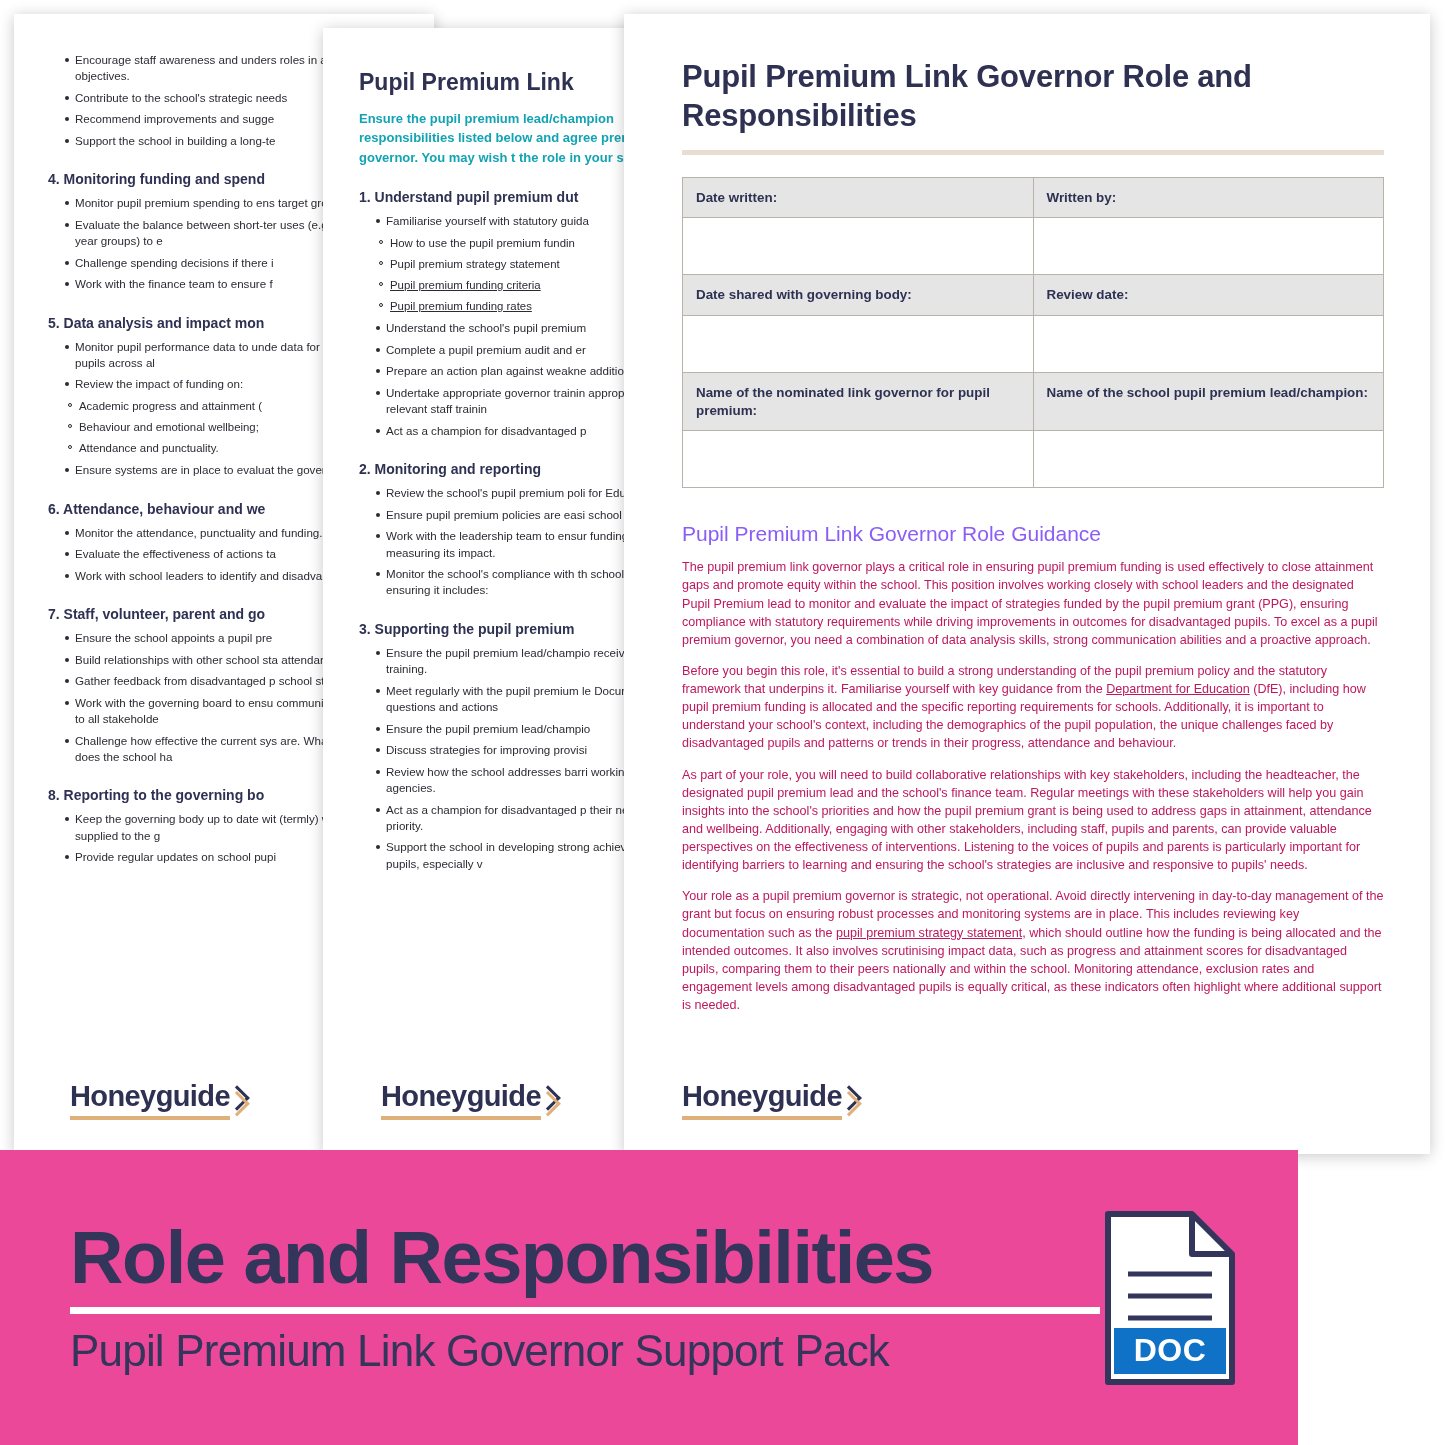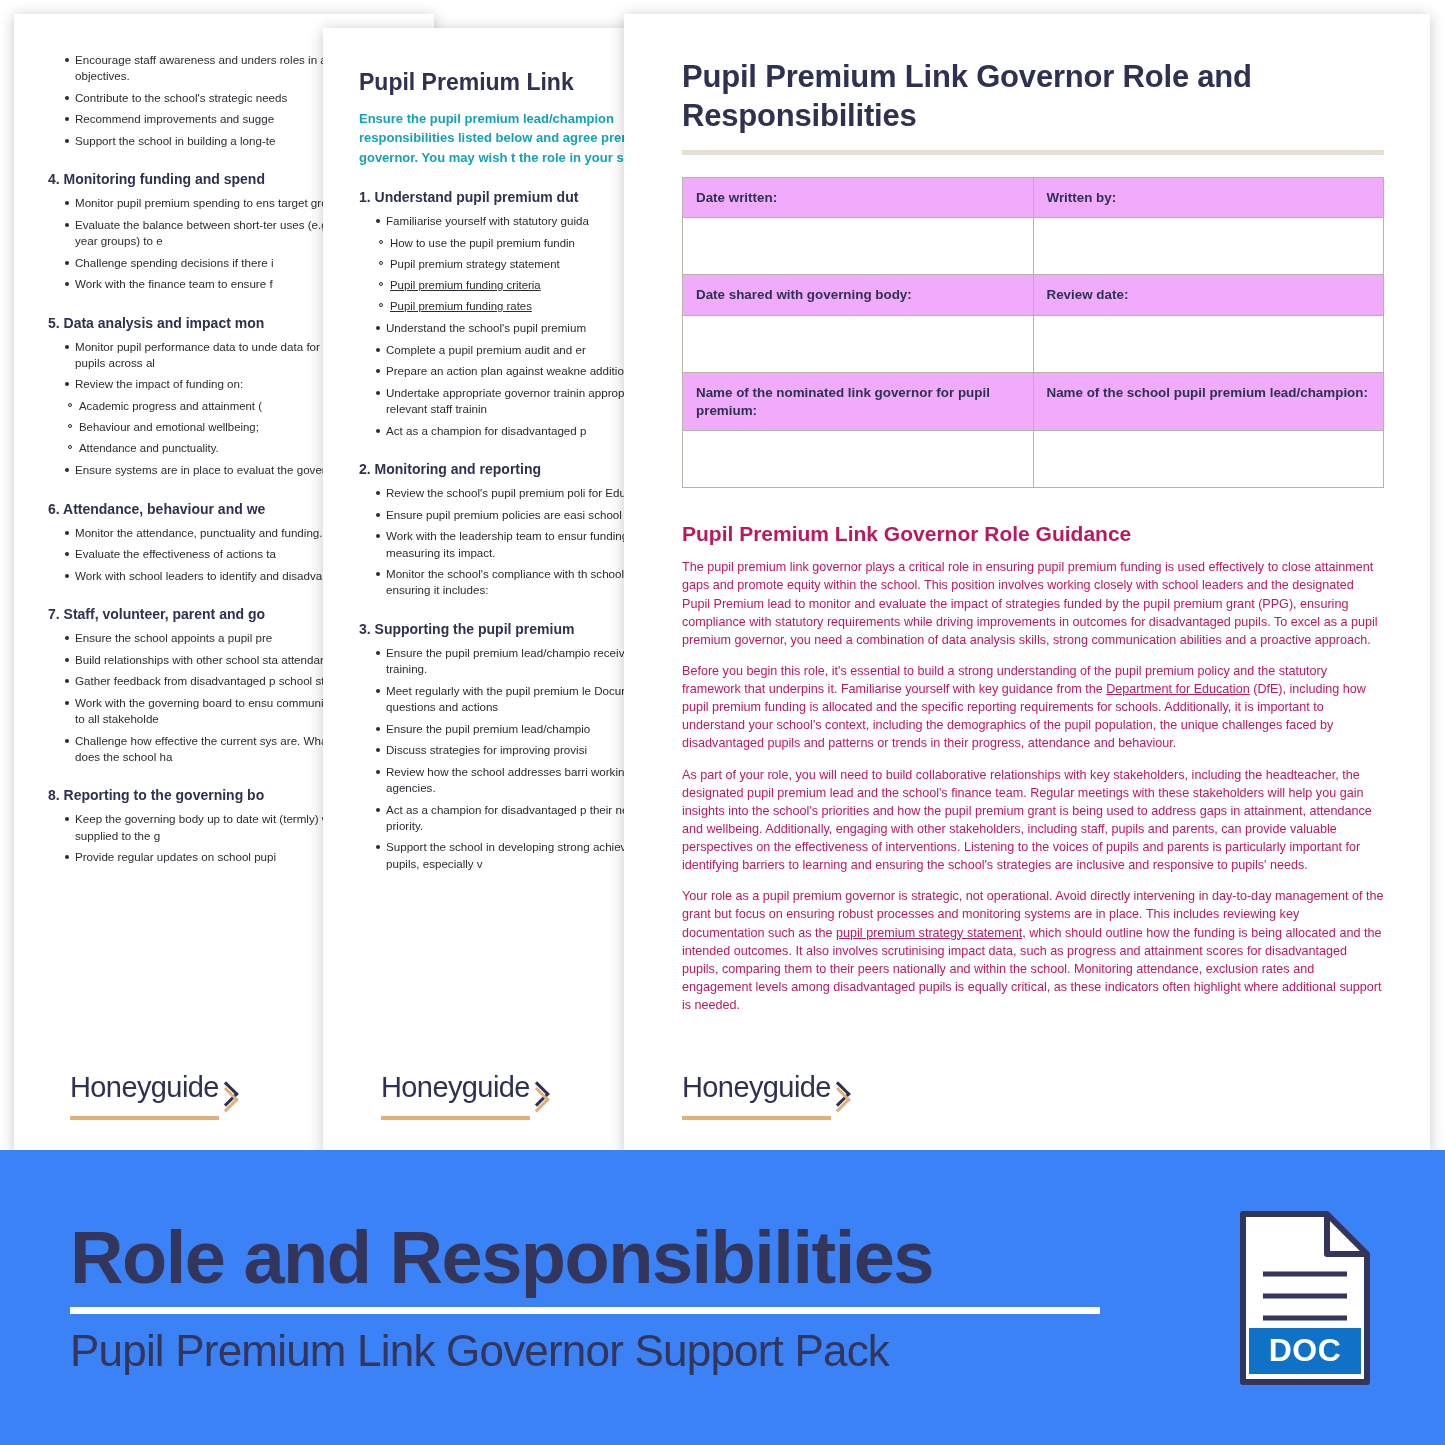--- a/index.html
+++ b/index.html
@@ -63,22 +63,22 @@
   }
   .h1-small {
     font-size: 23px;
     font-weight: bold;
     color: #2e3152;
     line-height: 1.25;
     margin: 0 0 12px 0;
   }
   .h2 {
     font-size: 21px;
-    font-weight: bold;
-    color: #be185d;
+    font-weight: normal;
+    color: #8b5cf6;
     margin: 24px 0 12px 0;
   }
   .h3 {
     font-size: 14px;
     font-weight: bold;
     color: #2e3152;
     margin: 22px 0 8px 0;
   }
   .intro-teal {
     color: #12a3b4;
@@ -158,46 +158,46 @@
   }
   table.meta td {
     border: 1px solid #b9b2a8;
     padding: 11px 13px;
     vertical-align: top;
     font-size: 13.4px;
     color: #2e3152;
     width: 50%;
   }
   table.meta td.label {
-    background: #f0abfc;
+    background: #e5e5e5;
     font-weight: bold;
     line-height: 1.32;
   }
   table.meta td.blank {
     background: #ffffff;
     height: 34px;
   }
 
   
   .logo {
     position: absolute;
     bottom: 34px;
     display: flex;
     align-items: center;
   }
   #page-back .logo { left: 56px; }
   #page-mid .logo { left: 58px; }
   #page-front .logo { left: 58px; }
   .logo-word {
     font-size: 29px;
-    font-weight: normal;
+    font-weight: bold;
     color: #2e3152;
     letter-spacing: -0.6px;
     line-height: 1;
-    padding-bottom: 14px;
+    padding-bottom: 5px;
     border-bottom: 4px solid #e0b07a;
     position: relative;
   }
   .logo-chev {
     margin-left: -2px;
     width: 22px;
     height: 30px;
     position: relative;
   }
   .logo-chev::before {
@@ -217,23 +217,23 @@
     border-top: 3.5px solid #e0b07a;
     border-right: 3.5px solid #e0b07a;
     transform: rotate(45deg) translate(4px, 4px);
   }
 
   
   .banner {
     position: absolute;
     left: 0;
     bottom: 0;
-    width: 1445px;
+    width: 1298px;
     height: 295px;
-    background: #3b82f6;
+    background: #ec4899;
     box-sizing: border-box;
     display: flex;
     align-items: center;
     padding: 0 60px 0 70px;
   }
   .banner-text { flex: 1; }
   .banner-title {
     font-size: 74px;
     font-weight: bold;
     color: #33355a;

